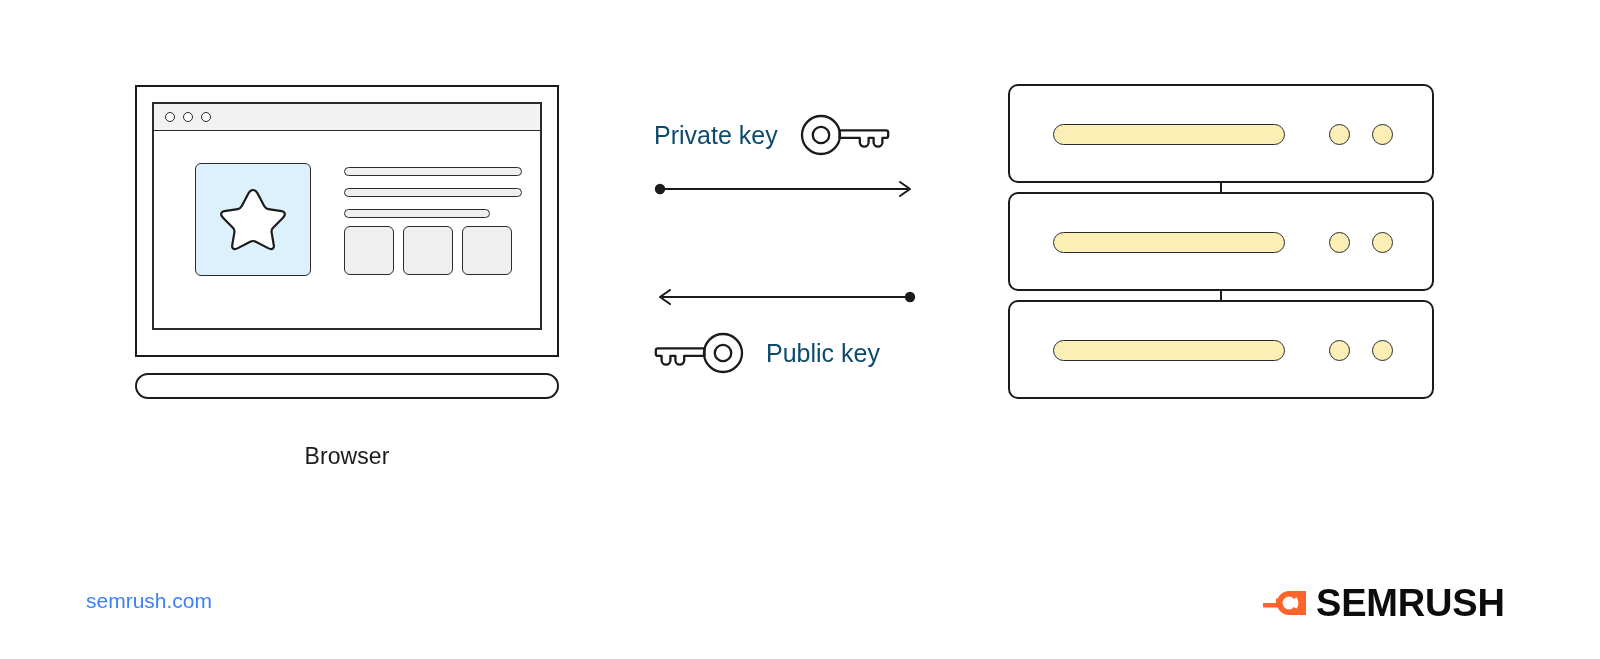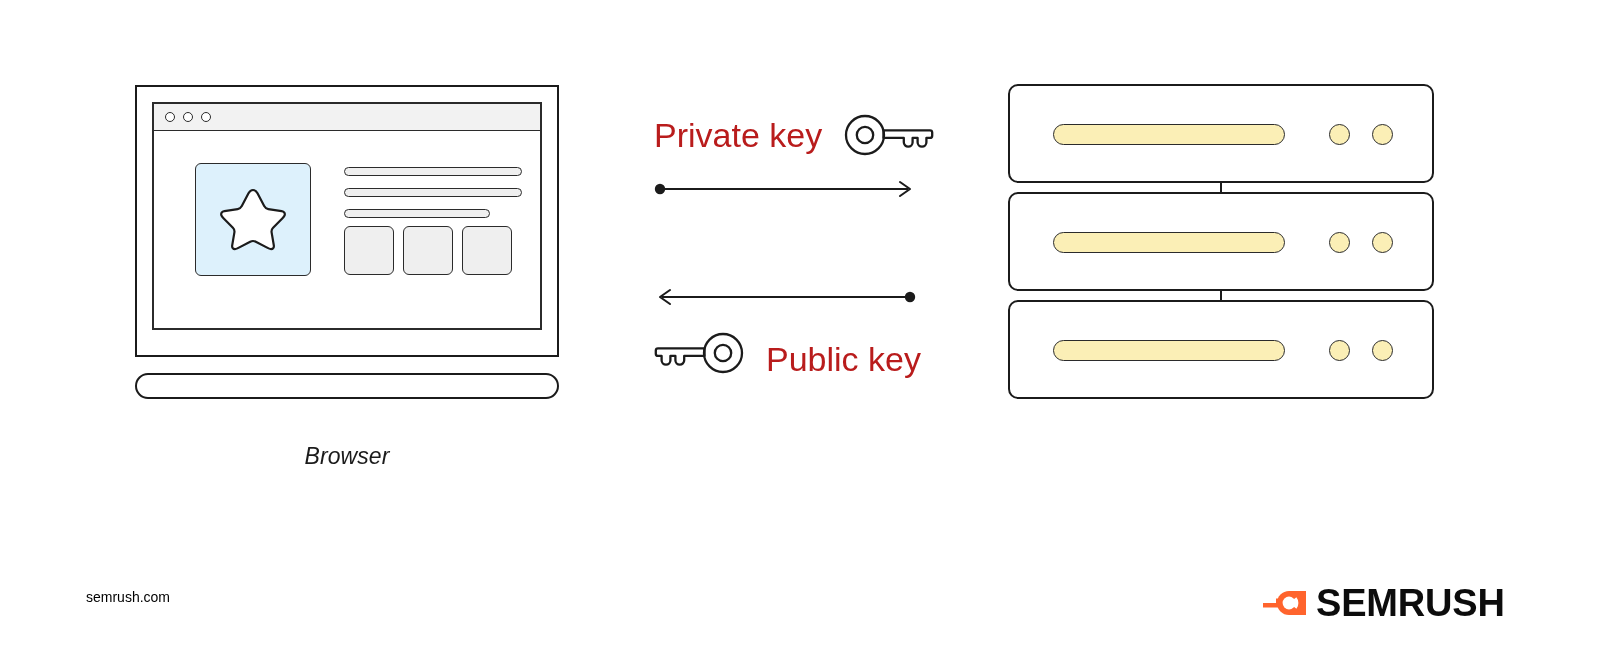--- a/index.html
+++ b/index.html
@@ -18,21 +18,21 @@
 
   .stage {
     position: absolute;
     inset: 0;
   }
 
   
   .abs { position: absolute; }
 
   
-  #browser-group { left: 0; top: 0; width: 700px; height: 500px; font-style: italic; }
+  #browser-group { left: 0; top: 0; width: 700px; height: 500px; }
 
   .laptop-screen {
     position: absolute;
     left: 135px;
     top: 85px;
     width: 424px;
     height: 272px;
     border: 2px solid #1b1b1b;
     background: #ffffff;
     box-sizing: border-box;
@@ -149,25 +149,25 @@
   
   #exchange-group { left: 630px; top: 90px; width: 310px; height: 300px; }
 
   .key-row {
     position: absolute;
     display: flex;
     align-items: center;
     gap: 22px;
   }
   #private-key-row { left: 24px; top: 22px; }
-  #public-key-row  { left: 24px; top: 240px; align-items: flex-end; }
+  #public-key-row  { left: 24px; top: 240px; }
 
   .key-label {
-    font-size: 34px;
-    color: #b91c1c;
+    font-size: 25px;
+    color: #0c4a6e;
     white-space: nowrap;
     line-height: 1;
   }
 
   .arrow-wrap {
     position: absolute;
     left: 24px;
     width: 262px;
     height: 20px;
   }
@@ -223,22 +223,22 @@
     box-sizing: border-box;
   }
   .server-led.led-a { left: 319px; }
   .server-led.led-b { left: 362px; }
 
   
   #footer-url {
     position: absolute;
     left: 86px;
     top: 589px;
-    font-size: 14px;
-    color: #000000;
+    font-size: 21px;
+    color: #3b82f6;
     white-space: nowrap;
   }
   #semrush-logo {
     position: absolute;
     left: 1262px;
     top: 584px;
     display: flex;
     align-items: center;
     gap: 10px;
   }

